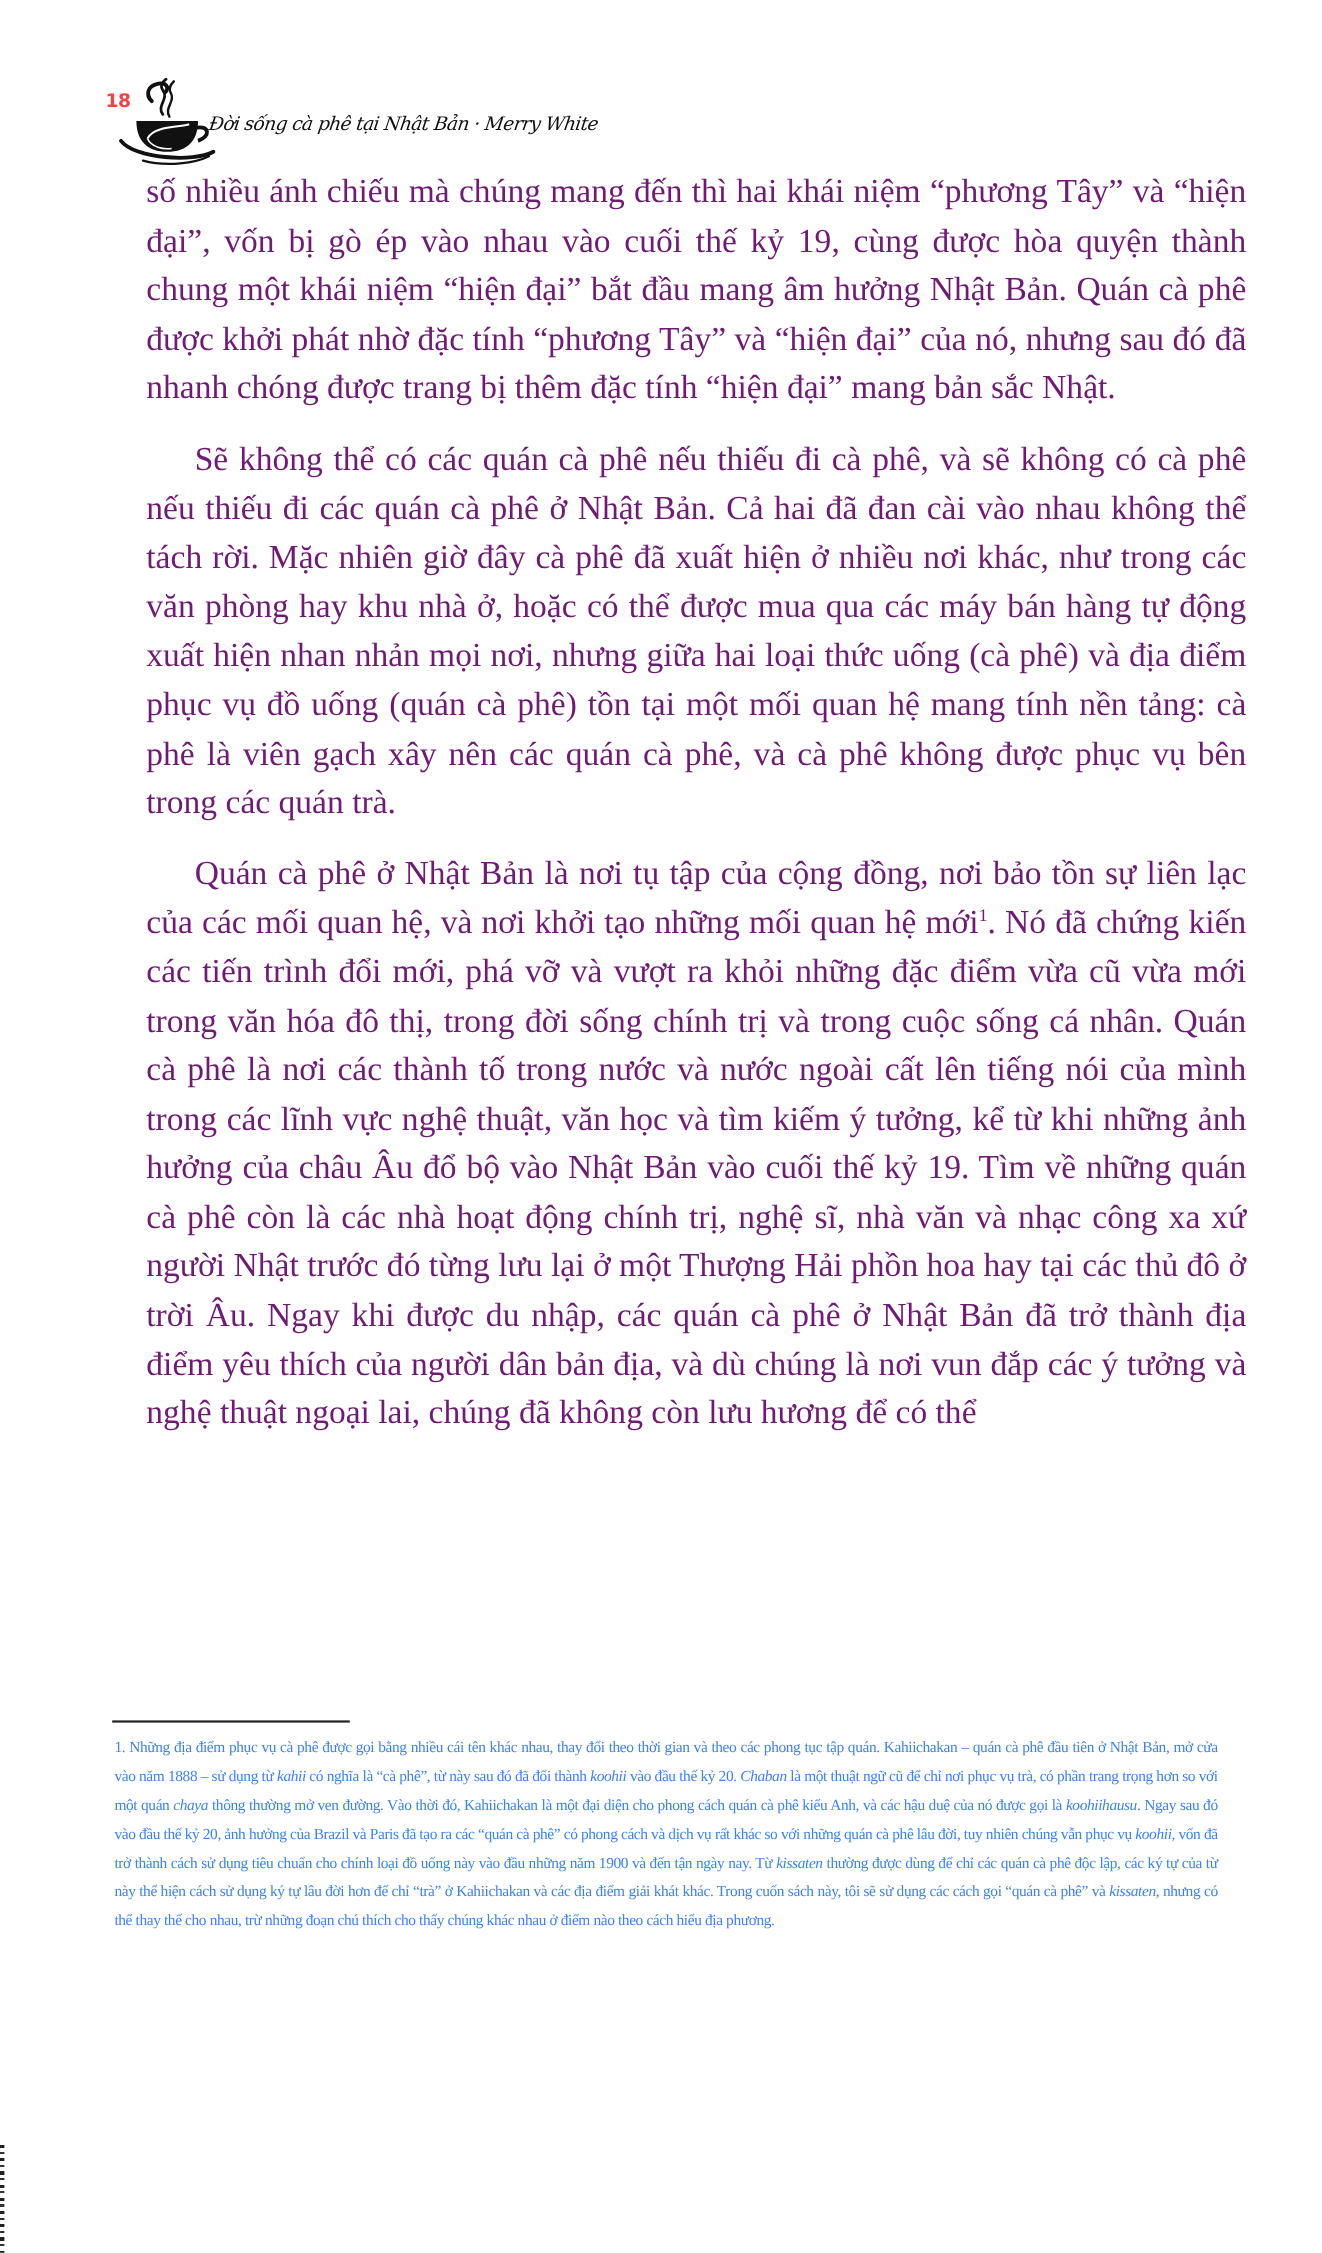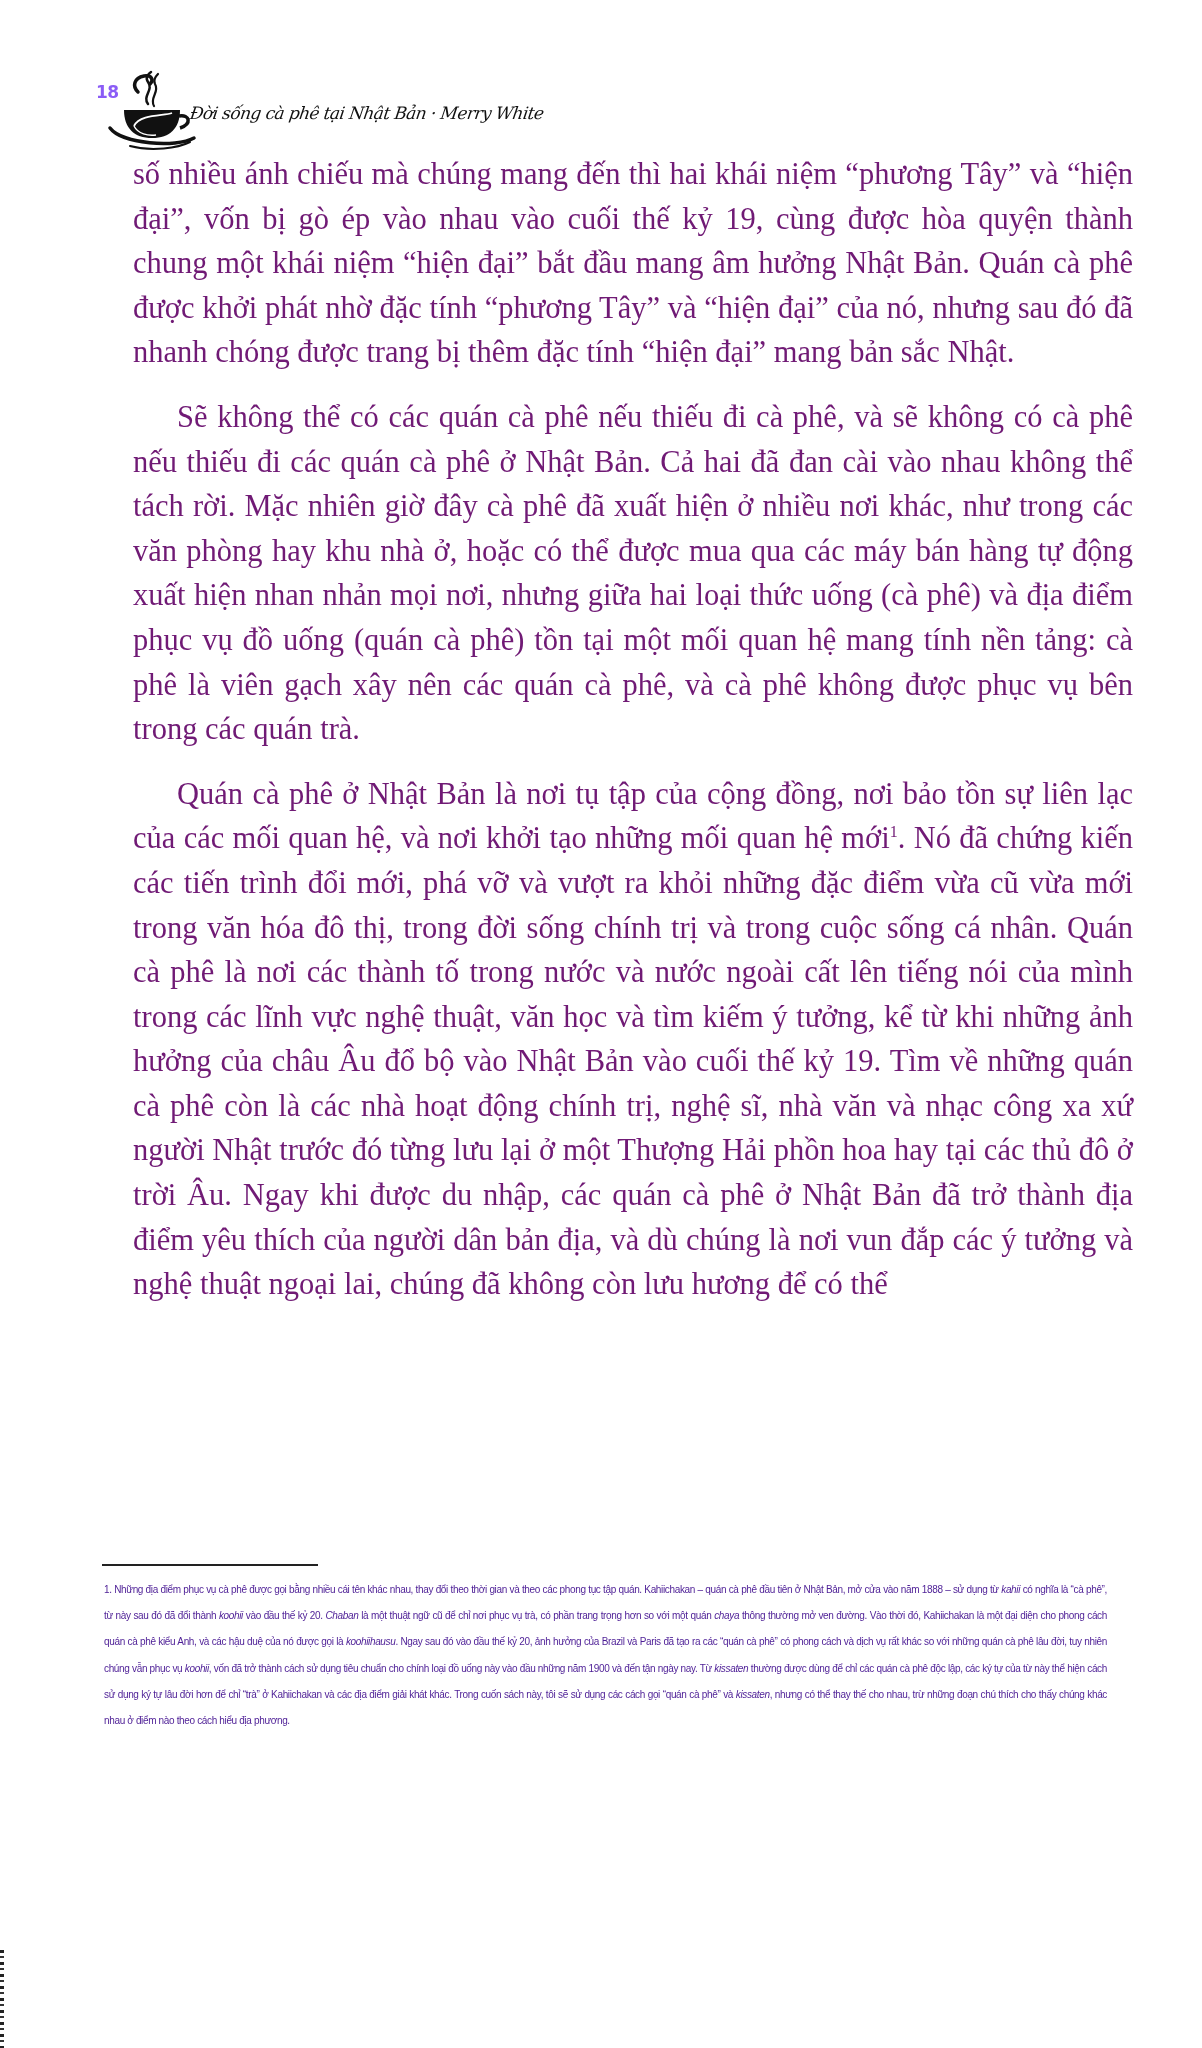--- a/index.html
+++ b/index.html
@@ -28,21 +28,21 @@
       height: 80px;
       width: 600px;
     }
     .page-number {
       position: absolute;
       left: 14px;
       top: 16px;
       font-family: "DejaVu Sans", "Liberation Sans", sans-serif;
       font-weight: bold;
       font-size: 17px;
-      color: #8b5cf6;
+      color: #ef4444;
       letter-spacing: -0.5px;
     }
     .cup-icon {
       position: absolute;
       left: 12px;
       top: 0px;
       width: 110px;
       height: 85px;
     }
     .header-title {
@@ -91,25 +91,25 @@
       width: 216px;
       height: 0;
       border-top: 2px solid #222;
     }
     
     .footnotes {
       position: absolute;
       left: 104px;
       top: 1577px;
       width: 1003px;
-      font-family: Liberation Sans, sans-serif;
-      font-size: 10px;
+      font-family: Liberation Serif, serif;
+      font-size: 14px;
       line-height: 26.2px;
       text-align: justify;
-      color: #4c1d95;
+      color: #3b82f6;
       letter-spacing: -0.35px;
     }
     .footnotes p {
       margin: 0;
     }
     .footnotes em {
       font-style: italic;
     }
     
     .scan-edge {

